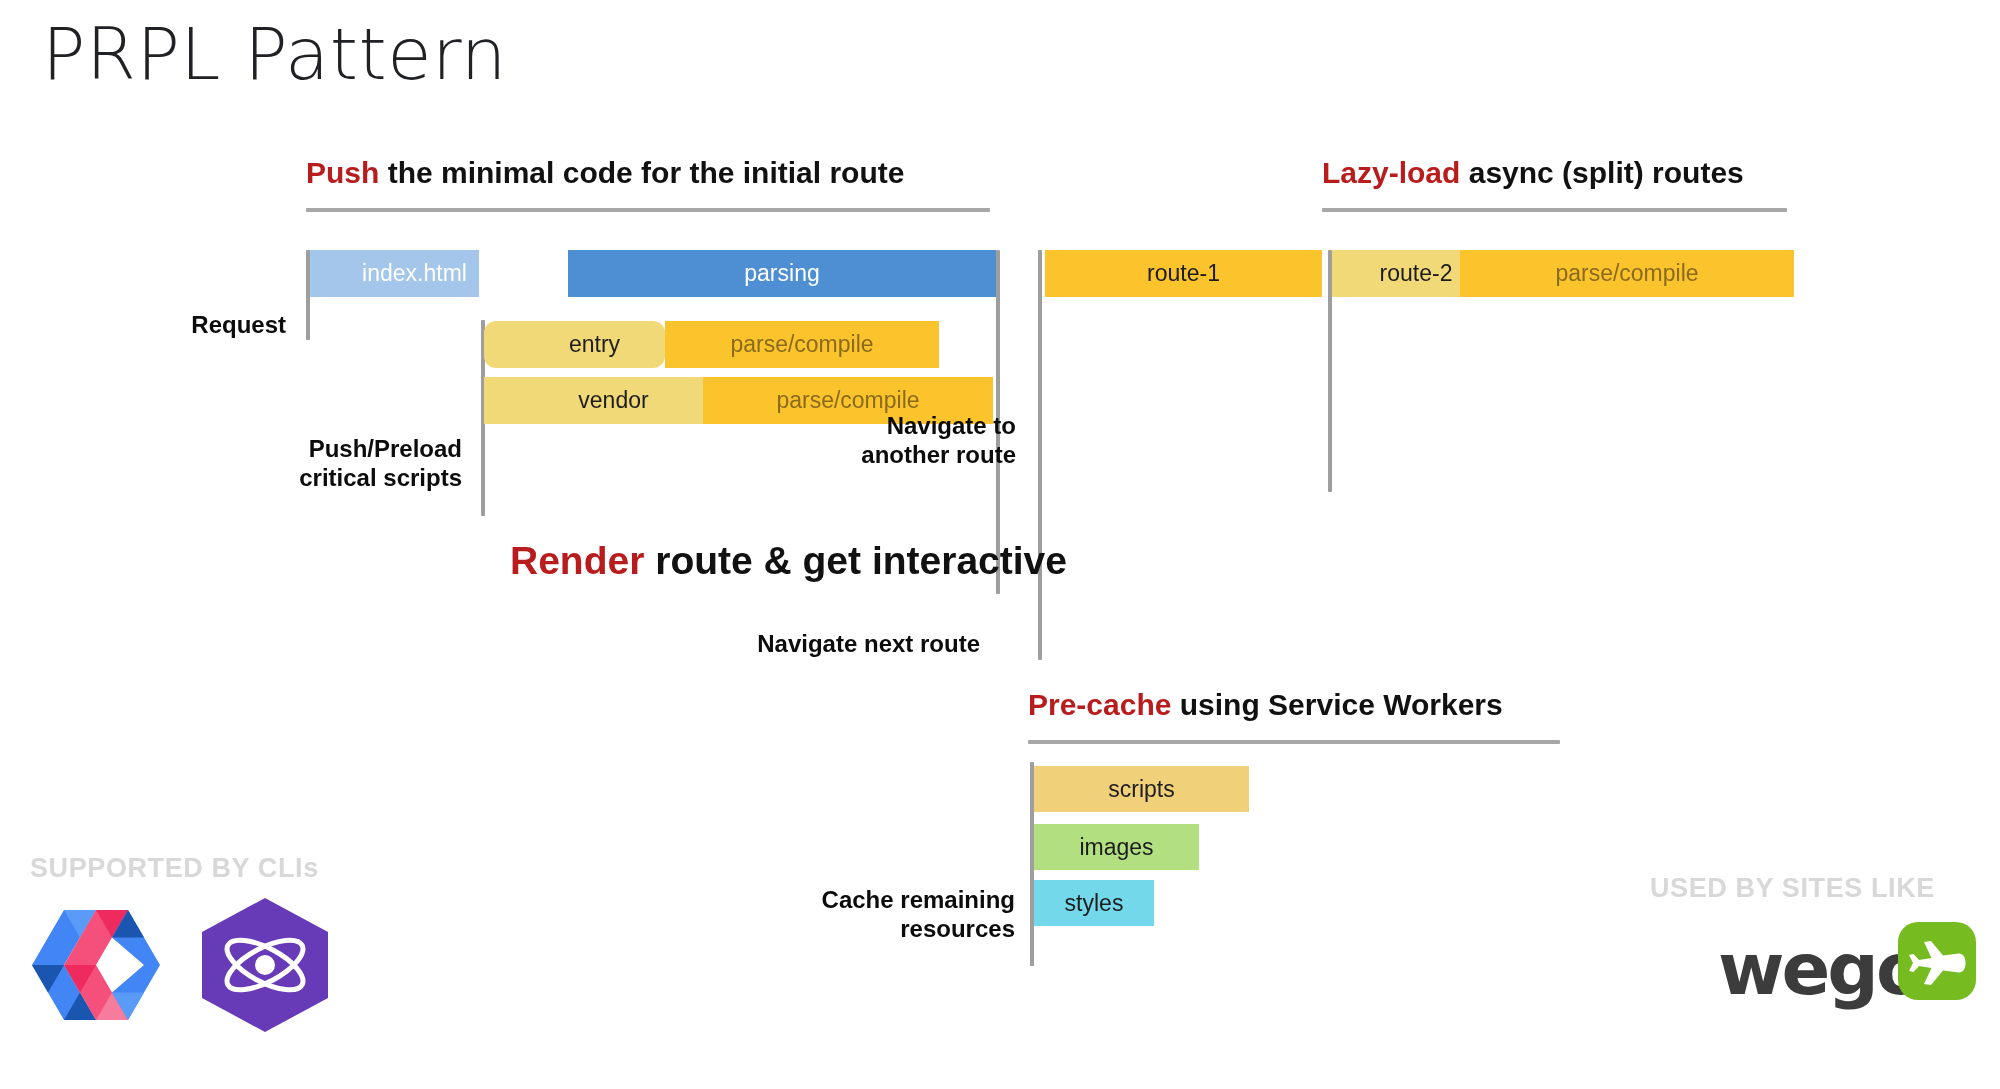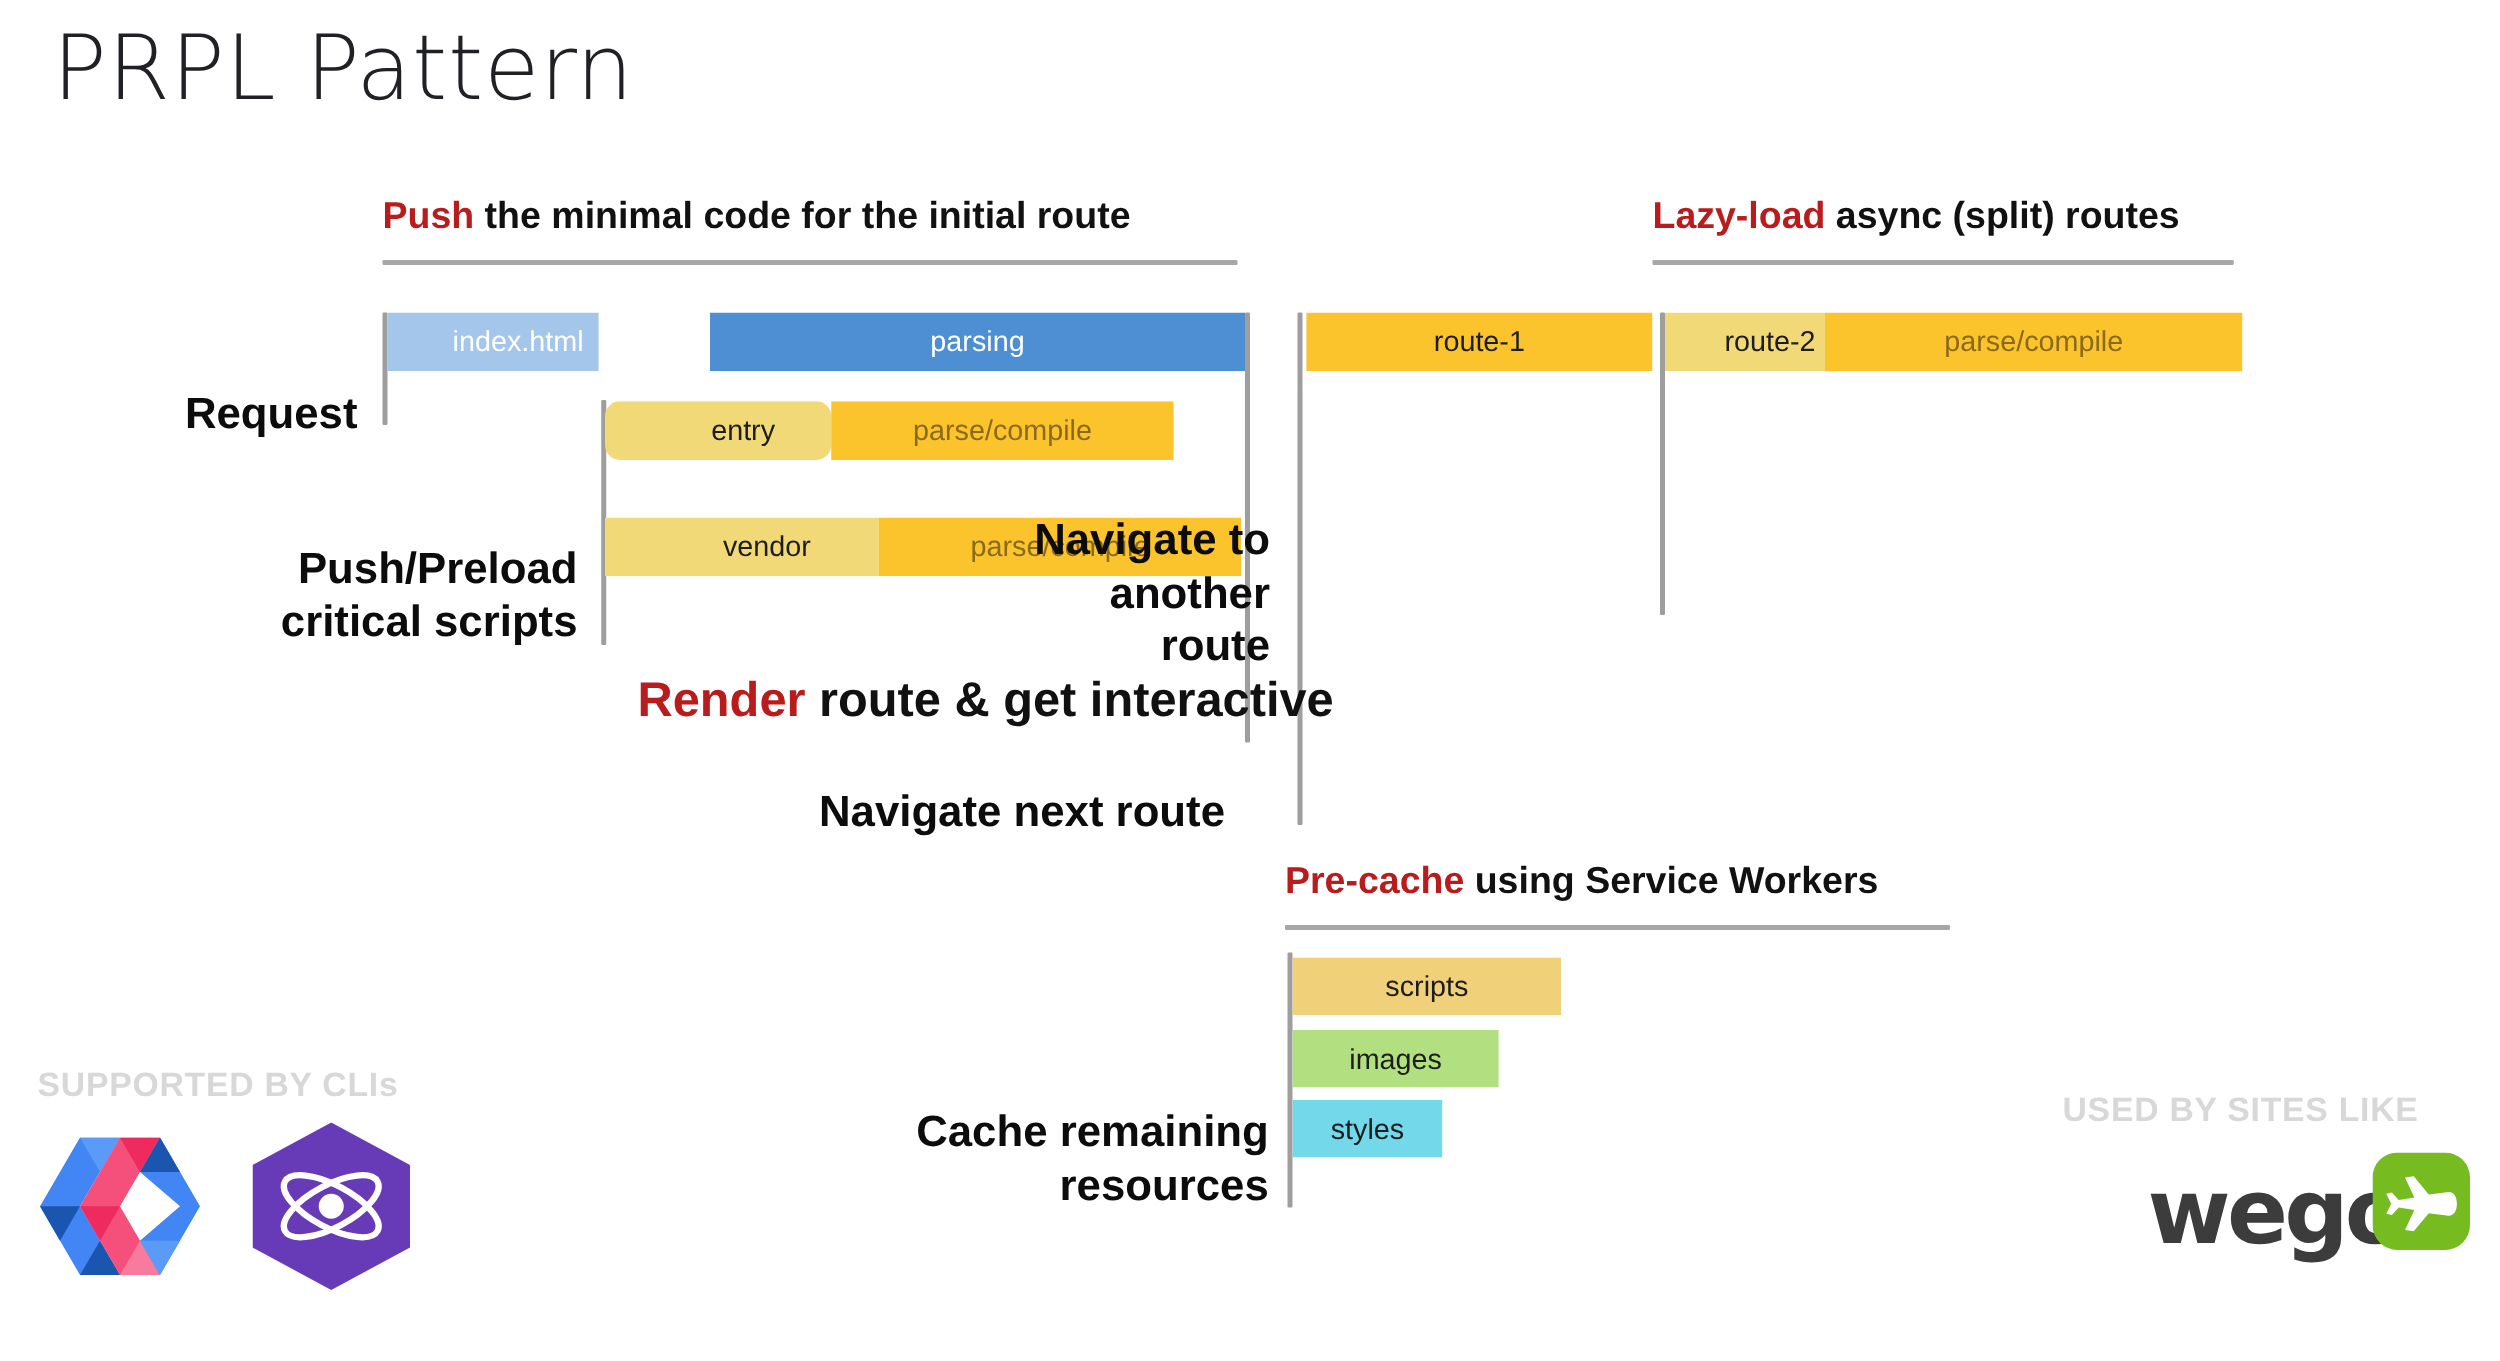--- a/index.html
+++ b/index.html
@@ -80,21 +80,21 @@
     width: 4px;
     background: #9e9e9e;
     border-radius: 1px;
   }
 
   
   .cap {
     position: absolute;
     font-family: "Liberation Sans", sans-serif;
     font-weight: bold;
-    font-size: 35px;
+    font-size: 24px;
     color: #0c0c0c;
     line-height: 1.22;
     white-space: pre-line;
   }
   .cap.right { text-align: right; }
 
   
   .footer-note {
     position: absolute;
     font-family: "Liberation Sans", sans-serif;
@@ -150,21 +150,21 @@
 <div class="bar" style="left:1332px; top:250px; width:462px; height:47px;">
   <span class="seg c-palegold" style="width:128px;">route-2</span>
   <span class="seg c-gold" style="flex:1;">parse/compile</span>
 </div>
 
 <div class="bar" style="left:484px; top:321px; width:455px; height:47px;">
   <span class="seg c-palegold" style="width:181px;border-radius:12px;">entry</span>
   <span class="seg c-gold" style="flex:1;">parse/compile</span>
 </div>
 
-<div class="bar" style="left:484px; top:377px; width:509px; height:47px;margin-top:37px;">
+<div class="bar" style="left:484px; top:377px; width:509px; height:47px;">
   <span class="seg c-palegold" style="width:219px;">vendor</span>
   <span class="seg c-gold" style="flex:1;">parse/compile</span>
 </div>
 
 <div class="cap right" style="left:0px; top:310px; width:286px;">Request</div>
 <div class="cap right" style="left:0px; top:434px; width:462px;">Push/Preload
 critical scripts</div>
 
 <div class="section-head" style="left:510px; top:541px; font-size:39px;">
   <span class="accent">Render</span><span> route &amp; get interactive</span>

